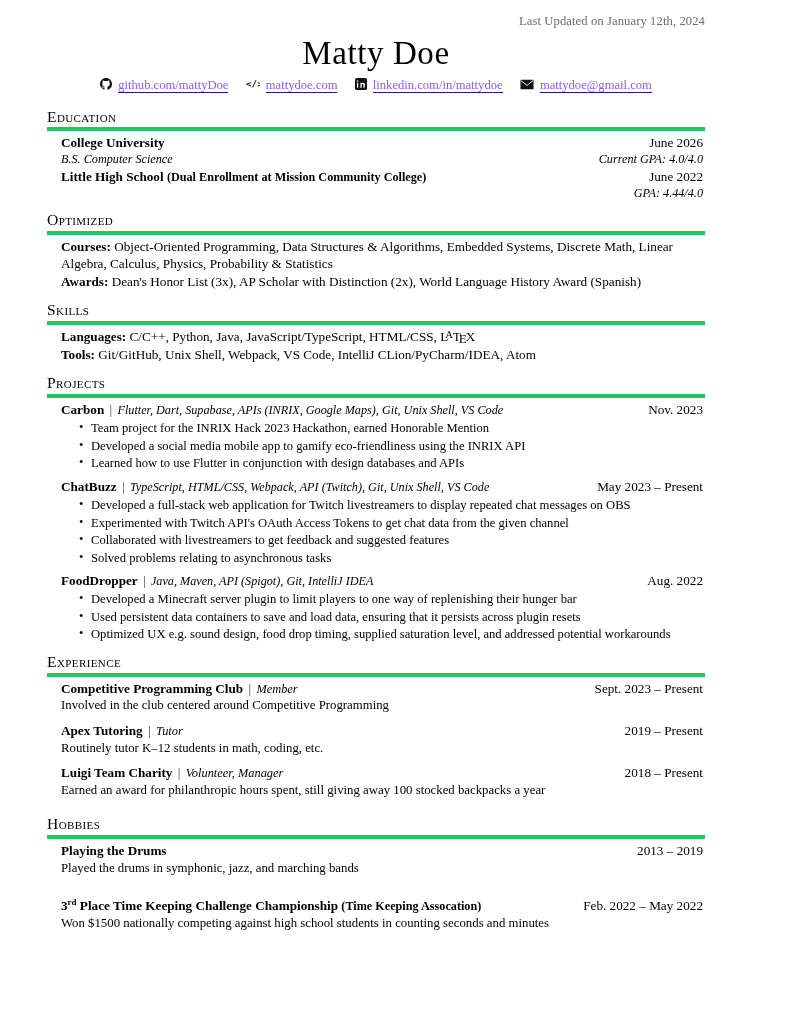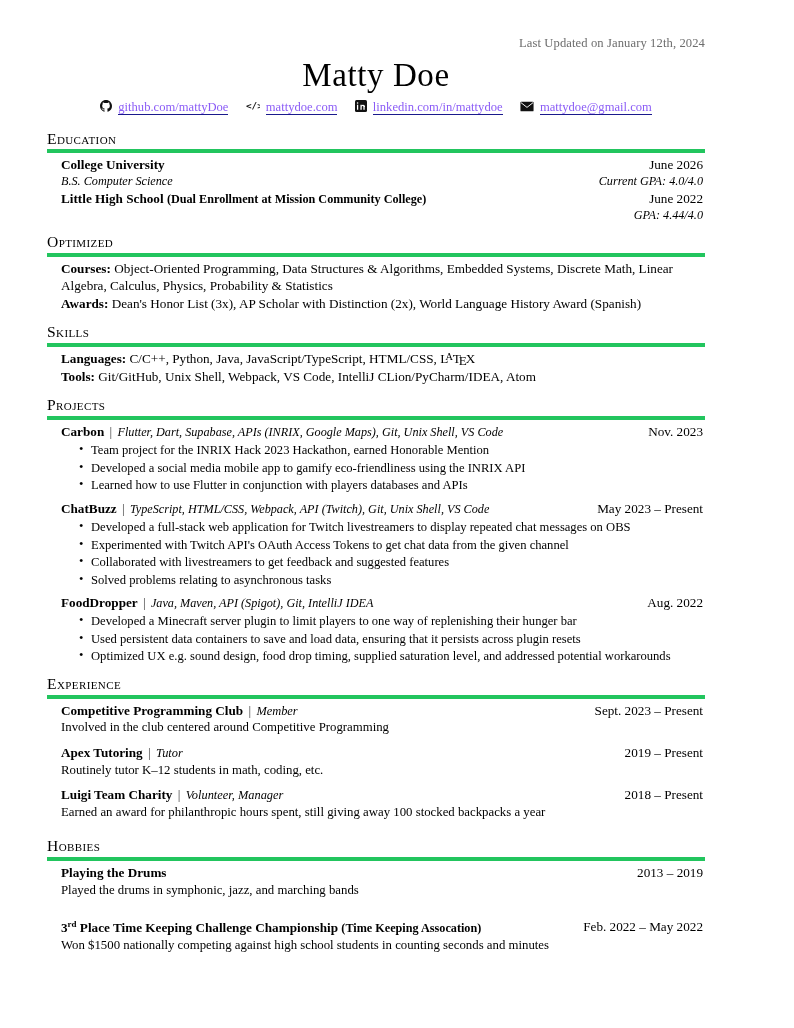--- a/index.html
+++ b/index.html
@@ -13,21 +13,21 @@
     font-family: "Liberation Serif", "DejaVu Serif", serif;
     color: #000000;
     font-size: 13.2px;
     line-height: 1.28;
     -webkit-font-smoothing: antialiased;
   }
   .page {
     width: 752px;
     min-height: 1028px;
     box-sizing: border-box;
-    padding: 35px 47px 30px 47px;
+    padding: 13px 47px 30px 47px;
     position: relative;
   }
   .last-updated {
     text-align: right;
     color: #6d6d6d;
     font-size: 12.6px;
     letter-spacing: 0.1px;
     margin-bottom: 6px;
   }
   .name {
@@ -67,21 +67,21 @@
     padding-bottom: 1px;
     margin: 9px 0 4px 0;
   }
   .block {
     padding-left: 14px;
     padding-right: 2px;
   }
   .row {
     display: flex;
     justify-content: space-between;
-    align-items: center;
+    align-items: flex-end;
     gap: 10px;
   }
   .row .left { text-align: left; }
   .row .right { text-align: right; white-space: nowrap; }
   .bold { font-weight: bold; }
   .ital { font-style: italic; }
   .edu-entry { margin-bottom: 1px; }
   .edu-sub { font-size: 12.2px; }
   .listline { margin: 1px 0; }
   .bullets {
@@ -224,21 +224,21 @@
         <div class="left">
           <span class="bold">Carbon</span>
           <span class="sep">|</span>
           <span class="stack">Flutter, Dart, Supabase, APIs (INRIX, Google Maps), Git, Unix Shell, VS Code</span>
         </div>
         <div class="right">Nov. 2023</div>
       </div>
       <ul class="bullets">
         <li>Team project for the INRIX Hack 2023 Hackathon, earned Honorable Mention</li>
         <li>Developed a social media mobile app to gamify eco-friendliness using the INRIX API</li>
-        <li>Learned how to use Flutter in conjunction with players databases and APIs</li>
+        <li>Learned how to use Flutter in conjunction with design databases and APIs</li>
       </ul>
     </div>
 
     <div class="proj">
       <div class="row proj-head">
         <div class="left">
           <span class="bold">ChatBuzz</span>
           <span class="sep">|</span>
           <span class="stack">TypeScript, HTML/CSS, Webpack, API (Twitch), Git, Unix Shell, VS Code</span>
         </div>

